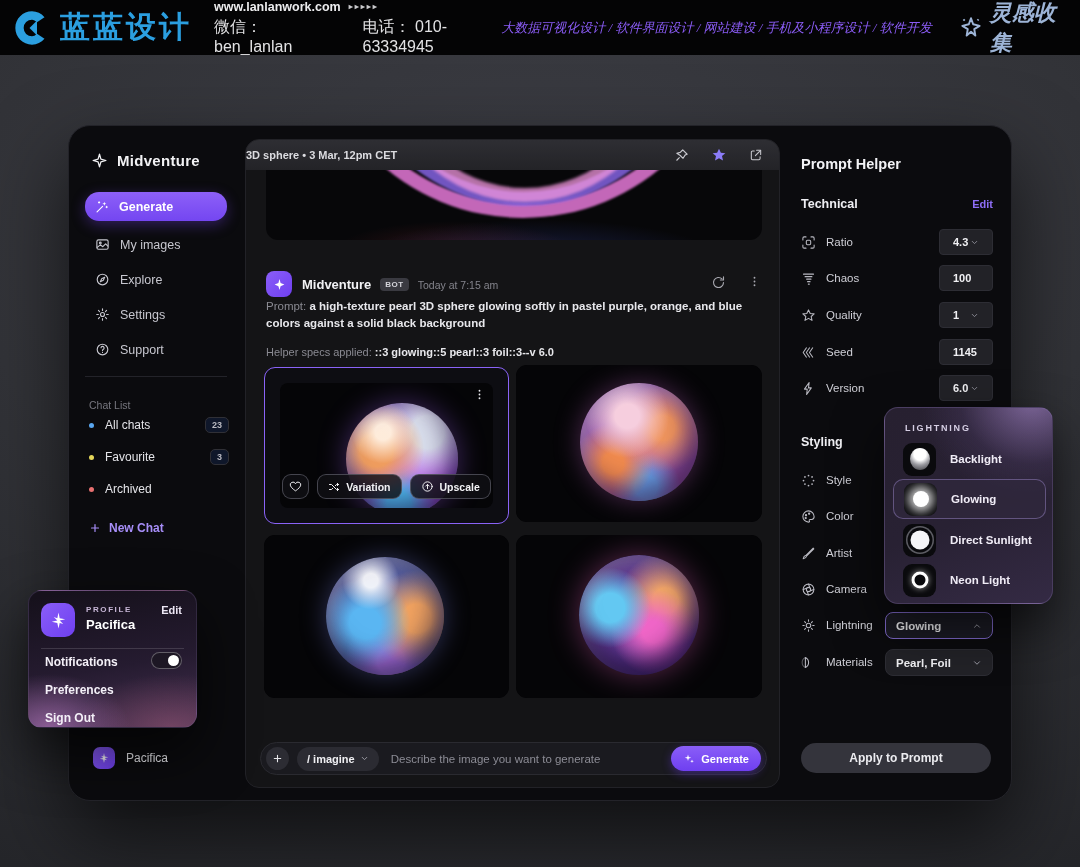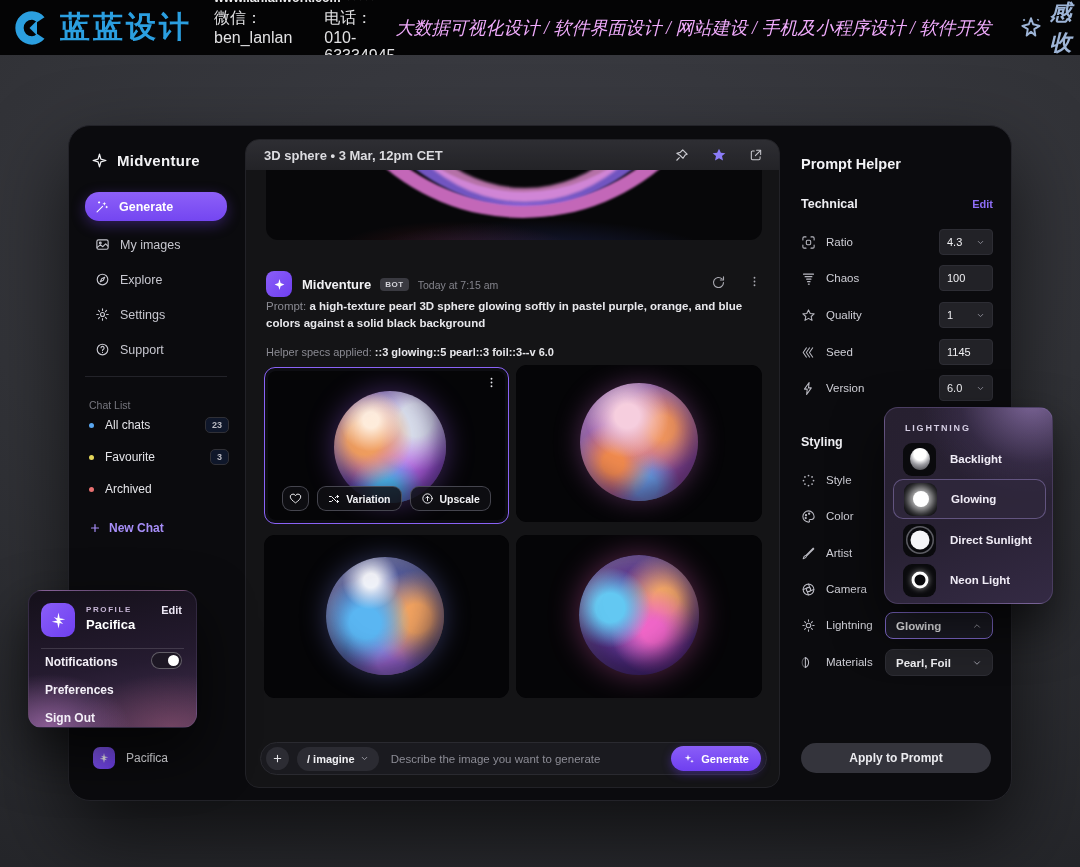--- a/index.html
+++ b/index.html
@@ -9,22 +9,22 @@
   
   .site-header { position:absolute; left:0; top:0; width:1080px; height:55px; background:#040405;
     display:flex; align-items:center; }
   .logo-wrap { display:flex; align-items:center; gap:8px; margin-left:12px; }
   .logo-mark { width:40px; height:40px; color:#2b9fe0; }
   .logo-text { font-size:30px; font-weight:bold; color:#2b9fe0; letter-spacing:3px; white-space:nowrap; }
   .contact { margin-left:22px; display:flex; flex-direction:column; gap:3px; }
   .contact .line1 { font-size:12.5px; font-weight:bold; color:#ececee; display:flex; align-items:center; gap:8px; }
   .contact .arrows { font-size:8px; color:#c9c9cc; letter-spacing:2px; }
   .contact .line2 { font-size:16px; color:#e2e2e4; display:flex; gap:32px; }
-  .services { margin-left:auto; font-family:"Liberation Serif",serif; font-style:italic; font-size:18px;
-    color:#f0abfc; white-space:nowrap; }
+  .services { margin-left:auto; font-family:"Liberation Serif",serif; font-style:italic; font-size:13px;
+    color:#8b5cf6; white-space:nowrap; }
   .collect { display:flex; align-items:center; gap:6px; margin-left:26px; margin-right:14px; color:#9db4d6; }
   .collect-text { font-family:"Liberation Serif",serif; font-style:italic; font-weight:bold; font-size:22px; }
 
   
   .stage { position:absolute; left:0; top:55px; width:1080px; height:812px;
     background:radial-gradient(110% 95% at 50% 22%, #3c3d44 0%, #323338 48%, #232428 100%); }
 
   .window { position:absolute; left:68px; top:70px; width:944px; height:676px; border-radius:22px;
     background:#0b0b0e; border:1px solid #232329; box-shadow:0 34px 80px rgba(0,0,0,.65); }
 
@@ -47,21 +47,21 @@
   .side-user { position:absolute; left:24px; top:621px; display:flex; align-items:center; gap:11px; }
   .mini-avatar { width:22px; height:22px; border-radius:7px; background:linear-gradient(135deg,#8a5ef8,#6f3ff0);
     display:flex; align-items:center; justify-content:center; color:#fff; }
   .side-user-name { font-size:12px; color:#ececf0; }
 
   
   .chat-panel { position:absolute; left:176px; top:13px; width:535px; height:649px; border-radius:14px;
     background:#141416; border:1px solid #222227; overflow:hidden; }
   .chat-header { position:absolute; left:0; top:0; width:100%; height:30px;
     background:linear-gradient(180deg,#2e2e33,#232327); display:flex; align-items:center; }
-  .chat-title { margin-left:18px; font-size:13px; color:#dcdce0; font-weight:bold; }
+  .chat-title { font-size:11px; color:#dcdce0; font-weight:bold; }
   .chat-header-icons { margin-left:auto; margin-right:16px; display:flex; align-items:center; gap:22px; color:#c9c9cf; }
   .chat-header-icons .star { color:#8b7cf8; }
 
   .top-image { position:absolute; left:20px; top:30px; width:496px; height:70px; border-radius:0 0 12px 12px;
     overflow:hidden;
     background:radial-gradient(60% 90% at 55% 125%, rgba(70,90,210,.28), transparent 60%),
                radial-gradient(40% 70% at 38% 115%, rgba(205,60,70,.20), transparent 60%), #070709; }
   .arc { position:absolute; border-radius:50%; border:14px solid transparent; }
   .arc1 { width:430px; height:430px; left:42px; top:-382px; border-bottom-color:rgba(228,120,216,.85);
     border-left-color:rgba(120,90,230,.35); filter:blur(1px); }
@@ -76,21 +76,21 @@
     padding:2px 5px; border-radius:4px; }
   .msg-time { font-size:10.5px; color:#84848c; }
   .msg-actions { position:absolute; right:18px; top:135px; display:flex; gap:22px; color:#a9a9b1; }
   .msg-text { position:absolute; left:20px; top:158px; width:508px; font-size:11.5px; line-height:17px; color:#e8e8ec; }
   .msg-label { color:#8a8a92; font-weight:normal; }
   .msg-strong { font-weight:bold; }
   .helper-line { position:absolute; left:20px; top:206px; width:508px; font-size:11px; color:#e8e8ec; }
 
   
   .card { position:absolute; border-radius:11px; background:#050507; overflow:hidden; }
-  .card.selected { border:1.5px solid #8a63f7; padding:3px; background:#0d0d12; }
+  .card.selected { border:1.5px solid #8a63f7; padding:15px; background:#0d0d12; }
   .card.selected .img-area { border-radius:8px; }
   .img-area { position:relative; width:100%; height:100%; background:#050507; border-radius:10px; overflow:hidden; }
   .kebab-card { position:absolute; top:5px; right:7px; color:#e8e8ec; cursor:pointer; }
   .card-actions { position:absolute; left:0; right:0; bottom:9px; display:flex; justify-content:center; gap:8px; }
   .act-btn { height:25px; display:flex; align-items:center; gap:6px; padding:0 10px; border-radius:9px;
     background:rgba(16,16,20,.82); border:1px solid rgba(125,125,140,.5); color:#f2f2f5;
     font-size:10.5px; font-weight:bold; cursor:pointer; }
   .act-btn.icon-only { width:27px; padding:0; justify-content:center; }
 
   .sphere { position:absolute; border-radius:50%; }
@@ -141,21 +141,21 @@
   
   .right-panel { position:absolute; left:732px; top:0; width:192px; height:676px; }
   .ph-title { position:absolute; left:0; top:30px; font-size:14.5px; font-weight:bold; color:#f2f2f5; }
   .sec-head { position:absolute; left:0; width:192px; display:flex; align-items:center; }
   .sec-title { font-size:12.5px; font-weight:bold; color:#eeeef2; }
   .reset-link { margin-left:auto; font-size:11px; font-weight:bold; color:#8e6ef5; cursor:pointer; }
   .ph-row { position:absolute; left:0; width:192px; height:26px; display:flex; align-items:center; gap:10px;
     color:#b9b9c1; }
   .ph-row .lbl { font-size:11.5px; color:#cfcfd6; }
   .ctrl { margin-left:auto; width:54px; height:26px; border-radius:4px; background:#222227; border:1px solid #2d2d34;
-    display:flex; align-items:center; padding:0 7px; color:#f0f0f3; font-size:11px; font-weight:normal; cursor:pointer; }
+    display:flex; align-items:center; padding:0 13px; color:#f0f0f3; font-size:11px; font-weight:bold; cursor:pointer; }
   .ctrl .chev { margin-left:auto; color:#8f8f98; }
   .sel-wide { position:absolute; width:108px; height:27px; border-radius:8px; background:#222227;
     border:1px solid #2d2d34; display:flex; align-items:center; padding:0 10px; color:#f0f0f3; font-size:11.5px;
     font-weight:bold; cursor:pointer; }
   .sel-wide.open { left:84px; border:1px solid #7e68c8; background:#1b1b24; }
   .sel-wide .chev { margin-left:auto; color:#9a9aa4; }
   .apply-btn { position:absolute; left:0; top:617px; width:190px; height:30px; border-radius:15px; background:#34343c;
     color:#ececf0; font-size:12px; font-weight:bold; display:flex; align-items:center; justify-content:center; cursor:pointer; }
 
   

